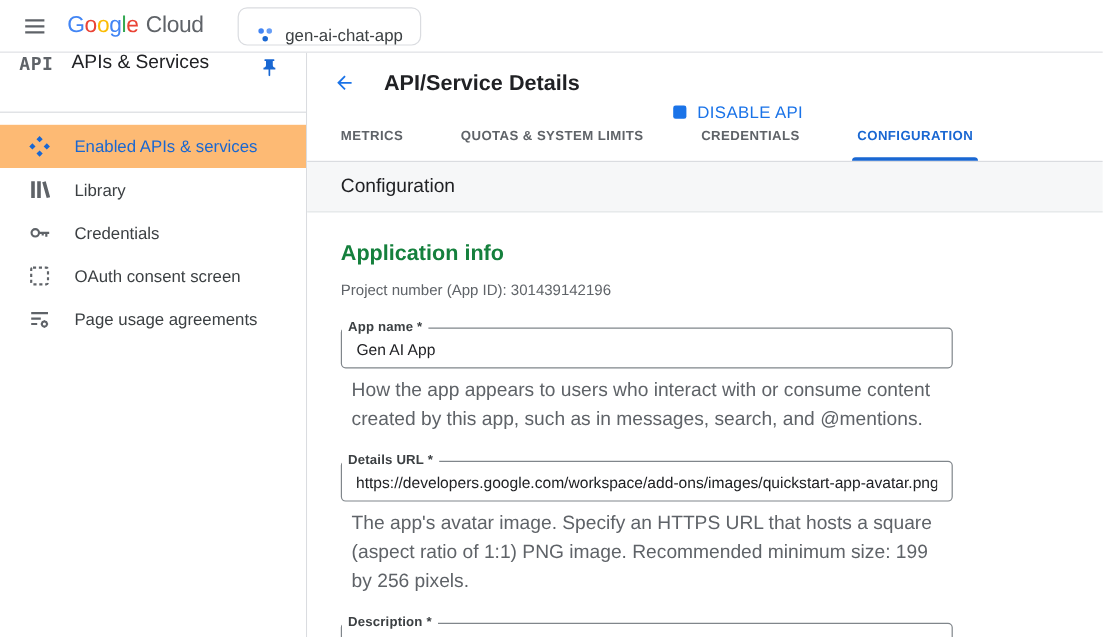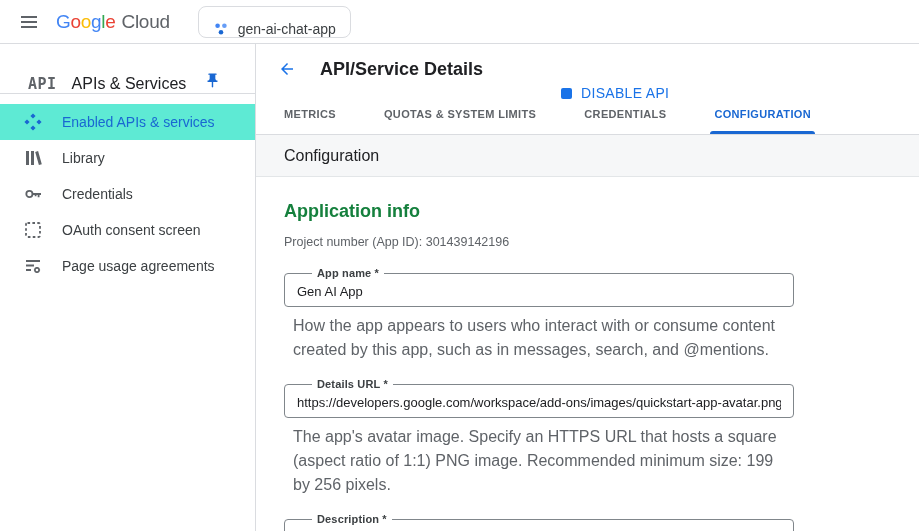--- a/index.html
+++ b/index.html
@@ -33,36 +33,36 @@
     border: 1px solid #dadce0; border-radius: 8px; background: #fff;
     font-family: inherit; font-size: 14px; color: #3c4043; cursor: pointer;
   }
 
   
   .layout { display: flex; height: 487px; }
 
   
   .sidebar { width: 256px; border-right: 1px solid #dadce0; background: #fff; flex-shrink: 0; }
   .sidebar-header {
-    height: 50px; display: flex; align-items: flex-end;
-    padding: 0 28px; border-bottom: 1px solid #dadce0;
+    height: 50px; display: flex; align-items: flex-start;
+    padding: 0 16px; border-bottom: 1px solid #dadce0;
   }
   .api-logo {
     font-family: "DejaVu Sans Mono", monospace; font-weight: bold;
     font-size: 15px; color: #5f6368; letter-spacing: 0.5px;
   }
   .sidebar-title { font-size: 16px; color: #202124; margin-left: 15px; flex: 1; }
   .pin-btn { margin-right: 2px; }
   .nav { padding-top: 10px; }
   .nav-item {
     height: 36px; display: flex; align-items: center;
     padding: 0 16px 0 24px; font-size: 14px; color: #3c4043; cursor: pointer;
   }
   .nav-item .nav-icon { width: 18px; height: 18px; margin-right: 20px; display: flex; align-items: center; color: #5f6368; }
-  .nav-item.active { background: #5eead4; color: #1967d2; }
+  .nav-item.active { background: #fdba74; color: #1967d2; }
   .nav-item.active .nav-icon { color: #1967d2; }
 
   
   .main { flex: 1; min-width: 0; display: flex; flex-direction: column; background: #fff; }
   .page-header { height: 50px; display: flex; align-items: center; padding: 0 24px 0 18px; }
   .back-btn { width: 26px; }
   .page-title { font-size: 18px; font-weight: 700; margin: 0 0 0 20px; color: #202124; }
   .disable-btn {
     margin-left: 70px; display: flex; align-items: center; gap: 9px;
     background: none; border: none; cursor: pointer; font-family: inherit;
@@ -90,21 +90,21 @@
   .content { flex: 1; overflow: hidden; padding: 24px 28px; }
   .app-info-heading { font-size: 18px; font-weight: 700; margin: 0 0 13px; color: #15803d; }
   .project-number { font-size: 12.5px; color: #5f6368; margin: 0 0 24px; }
 
   .field { width: 510px; margin-bottom: 22px; }
   .input-wrap {
     position: relative; height: 34px; border: 1px solid #80868b;
     border-radius: 4px; background: #fff;
   }
   .input-wrap label {
-    position: absolute; top: -7px; left: 27px; background: #fff; padding: 0 5px;
+    position: absolute; top: -7px; left: 0; background: #fff; padding: 0 5px;
     font-size: 11px; font-weight: 700; color: #3c4043; letter-spacing: 0.15px; white-space: nowrap;
   }
   .input-wrap input {
     width: 100%; height: 100%; border: none; outline: none; background: transparent;
     padding: 2px 12px 0; font-family: inherit; font-size: 13px; color: #202124; border-radius: 4px;
     text-overflow: clip; 
   }
   .helper { font-size: 16px; color: #5f6368; line-height: 1.5; margin: 7px 0 0 9px; max-width: 498px; }
 </style>
 </head>

